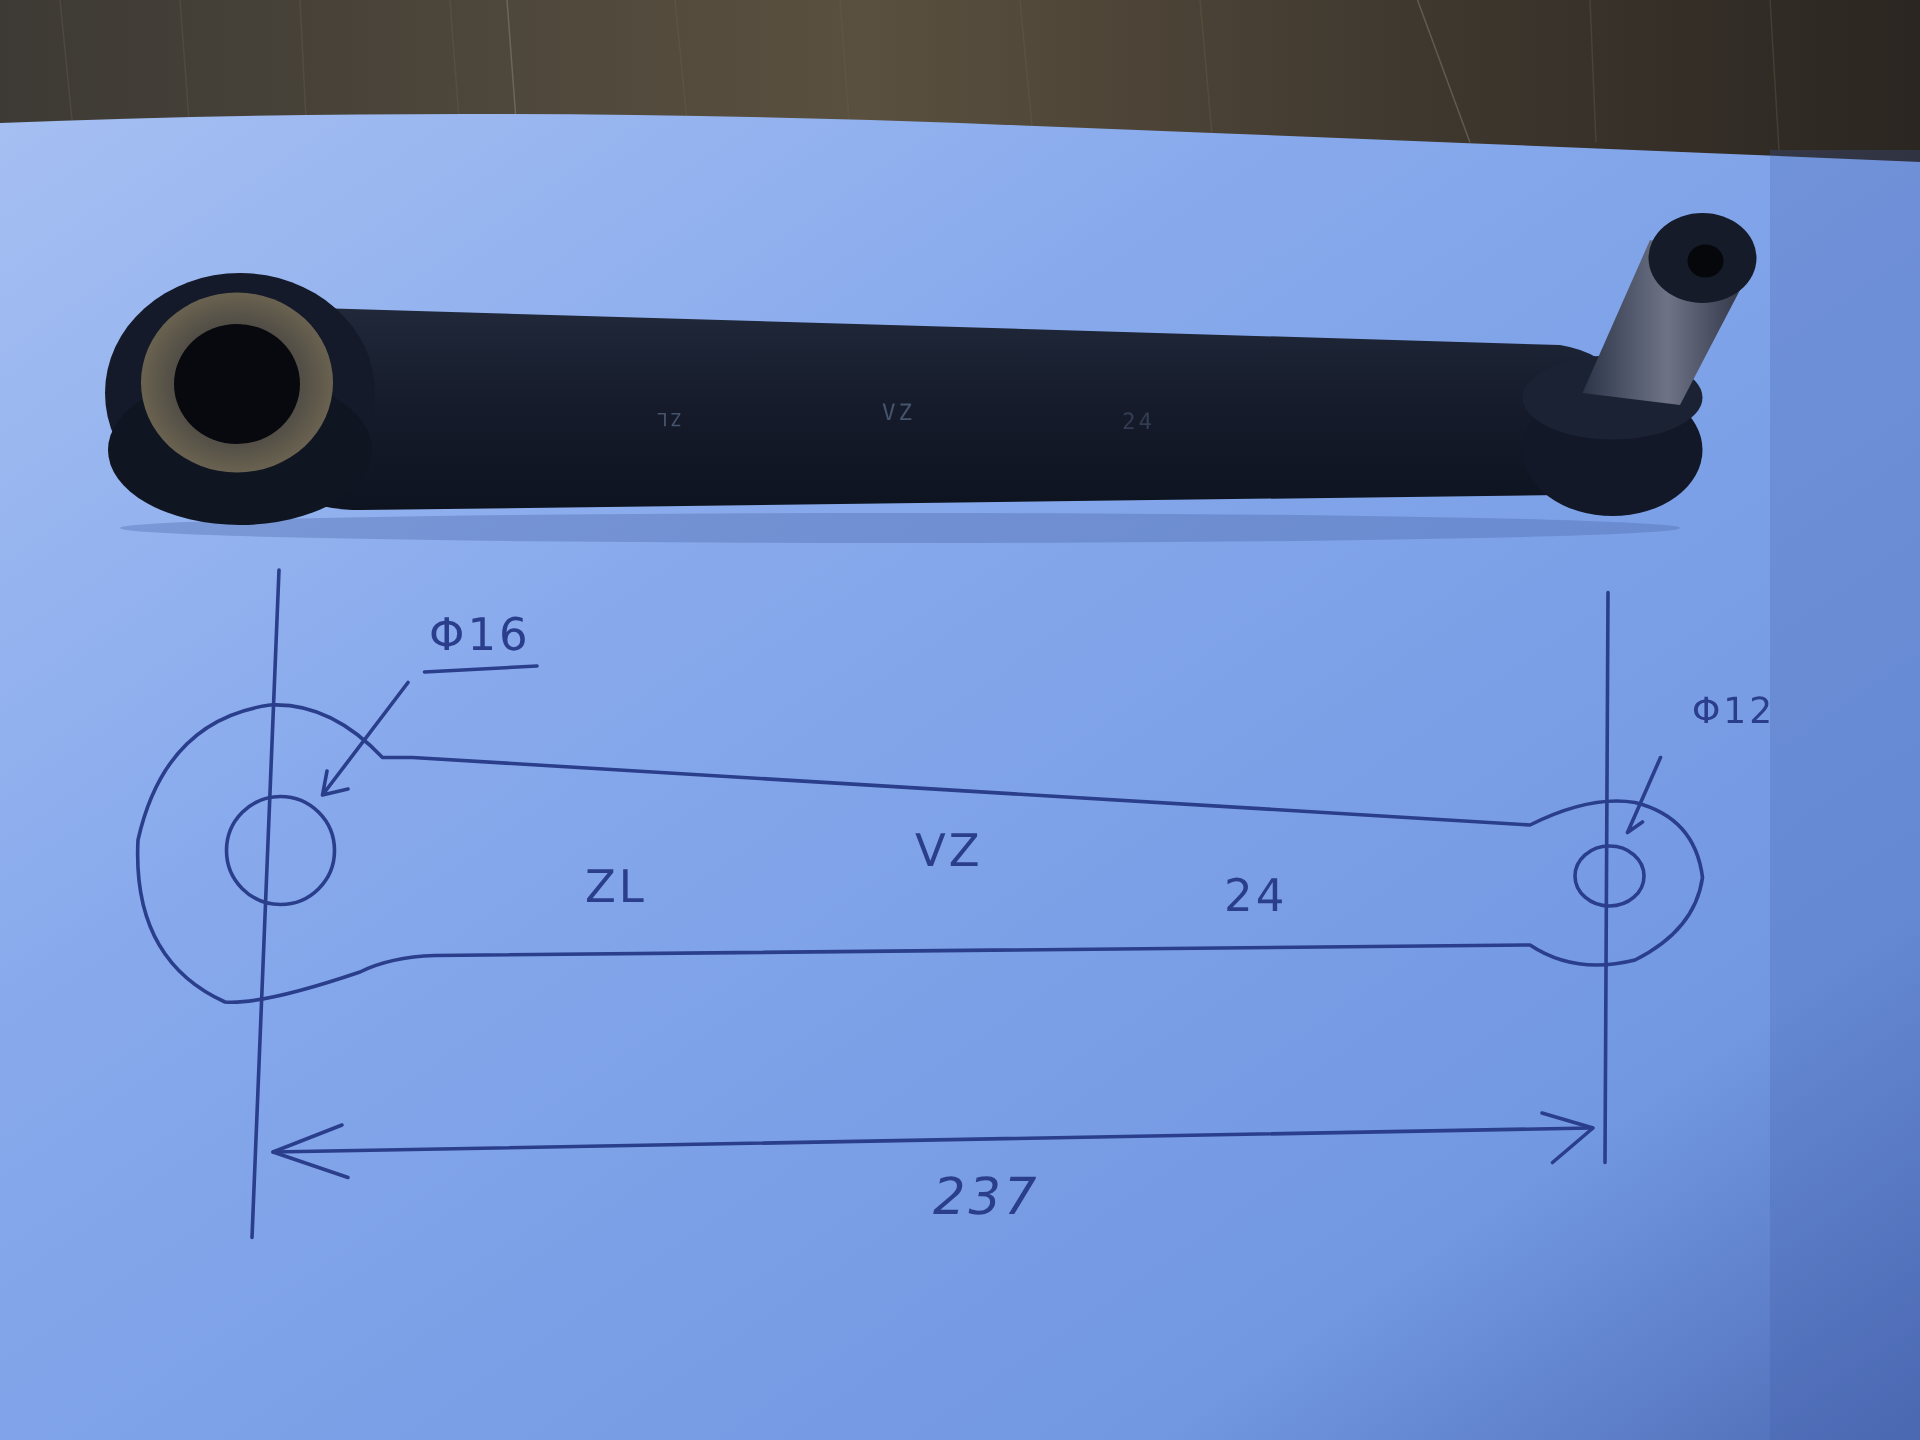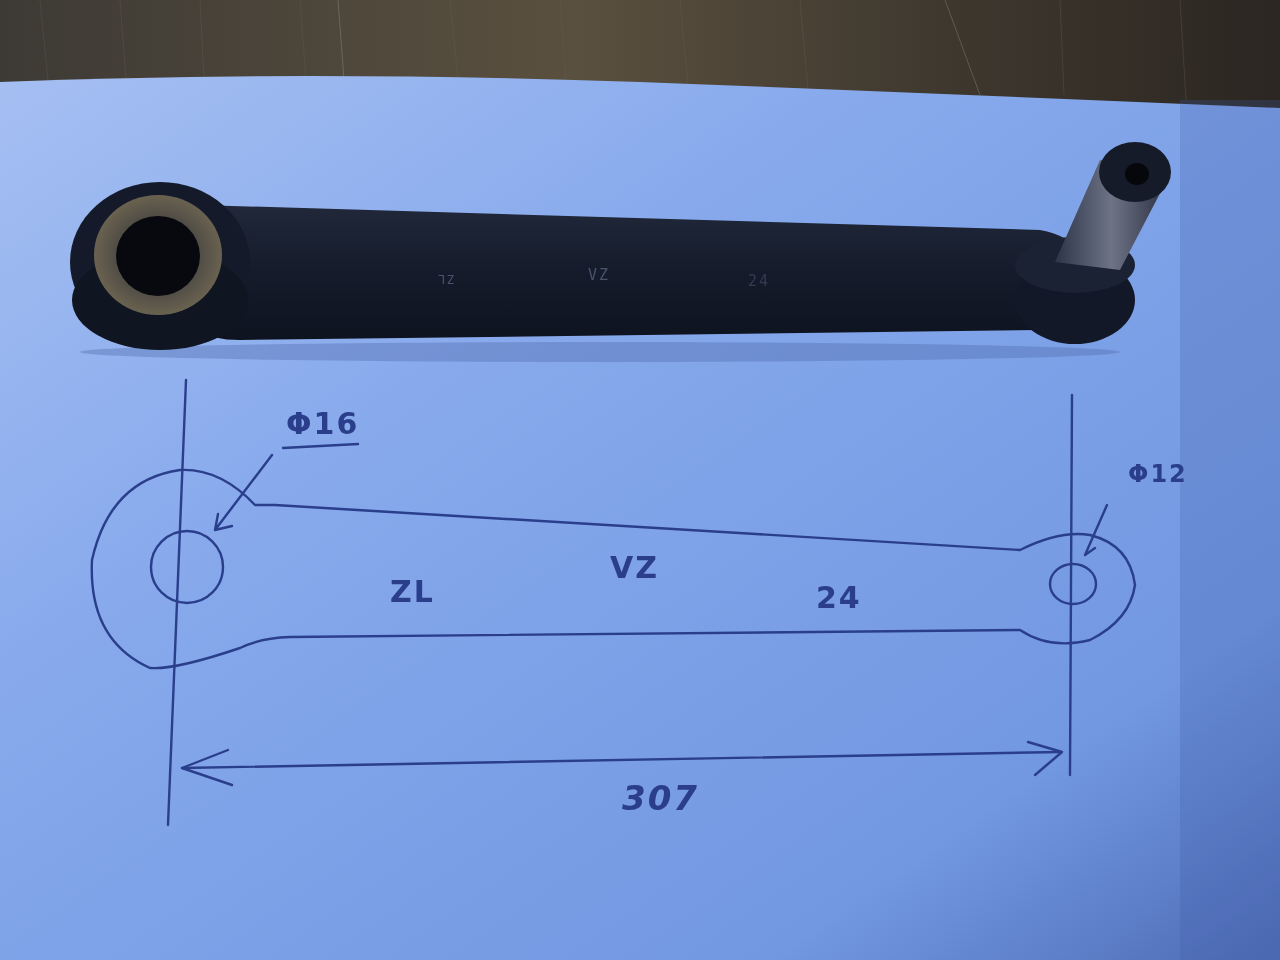--- a/index.html
+++ b/index.html
@@ -1,19 +1,19 @@
 <!DOCTYPE html>
 <html><head>
 <meta charset="utf-8">
 <style>
   html, body { margin: 0; padding: 0; }
   body { width: 1280px; height: 960px; overflow: hidden; background: #6a84c0; font-family: "DejaVu Sans", sans-serif; }
   #scene { position: absolute; left: 0; top: 0; width: 1280px; height: 960px; }
   .hand { font-family: "DejaVu Sans", sans-serif; fill: none; stroke: #2a3e8c; stroke-width: 2.4; stroke-linecap: round; stroke-linejoin: round; }
-  .label { position: absolute; color: #2a3e8c; font-family: "DejaVu Sans", sans-serif; font-weight: bold; letter-spacing: 2px; }
+  .label { position: absolute; color: #2a3e8c; font-family: "DejaVu Sans", sans-serif; font-weight: normal; letter-spacing: 2px; }
   .stamp { position: absolute; color: #4f5f7a; font-family: "DejaVu Sans Mono", monospace; font-size: 15px; letter-spacing: 2px; opacity: .85; }
 </style>
 </head>
 <body>
 
 <svg id="scene" viewBox="0 0 1280 960" xmlns="http://www.w3.org/2000/svg">
   <defs>
     <linearGradient id="woodGrad" x1="0" y1="0" x2="1" y2="0">
       <stop offset="0" stop-color="#3d3a35"></stop>
       <stop offset="0.45" stop-color="#5a503f"></stop>
@@ -105,13 +105,13 @@
 
 <div class="stamp" style="left:436px;top:272px;transform:rotate(180deg);font-size:12px;">ZL</div>
 <div class="stamp" style="left:588px;top:266px;">VZ</div>
 <div class="stamp" style="left:748px;top:272px;opacity:.5;">24</div>
 
 <div class="label" style="left:286px;top:406px;font-size:30px;">Φ16</div>
 <div class="label" style="left:1128px;top:460px;font-size:24px;">Φ12</div>
 <div class="label" style="left:390px;top:574px;font-size:30px;">ZL</div>
 <div class="label" style="left:610px;top:550px;font-size:30px;">VZ</div>
 <div class="label" style="left:816px;top:580px;font-size:30px;">24</div>
-<div class="label" style="left:622px;top:778px;font-size:34px;font-style:italic;">307</div>
+<div class="label" style="left:622px;top:778px;font-size:34px;font-style:italic;">237</div>
 
 </body></html>

